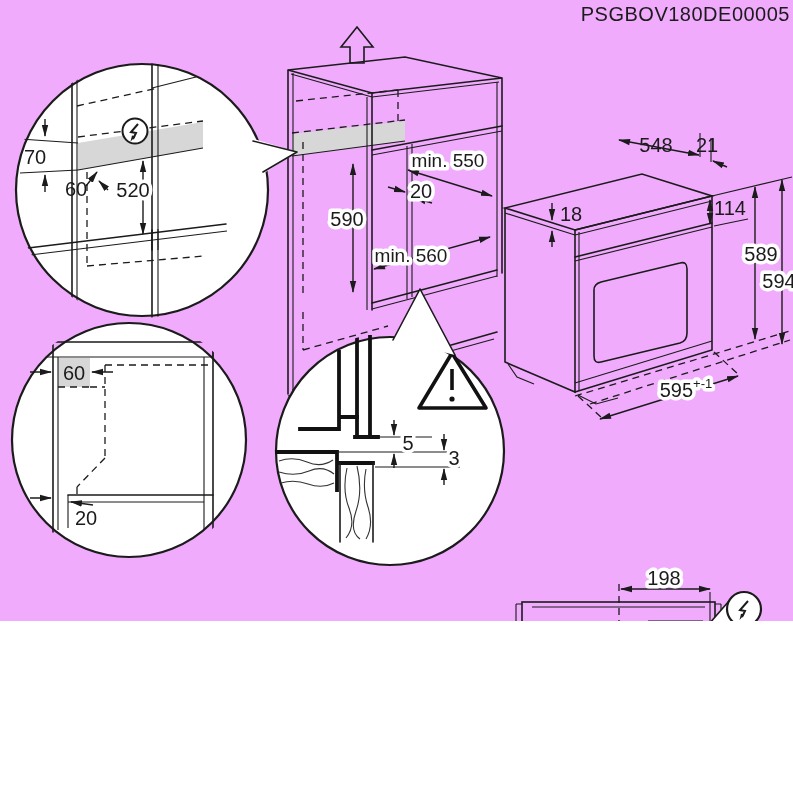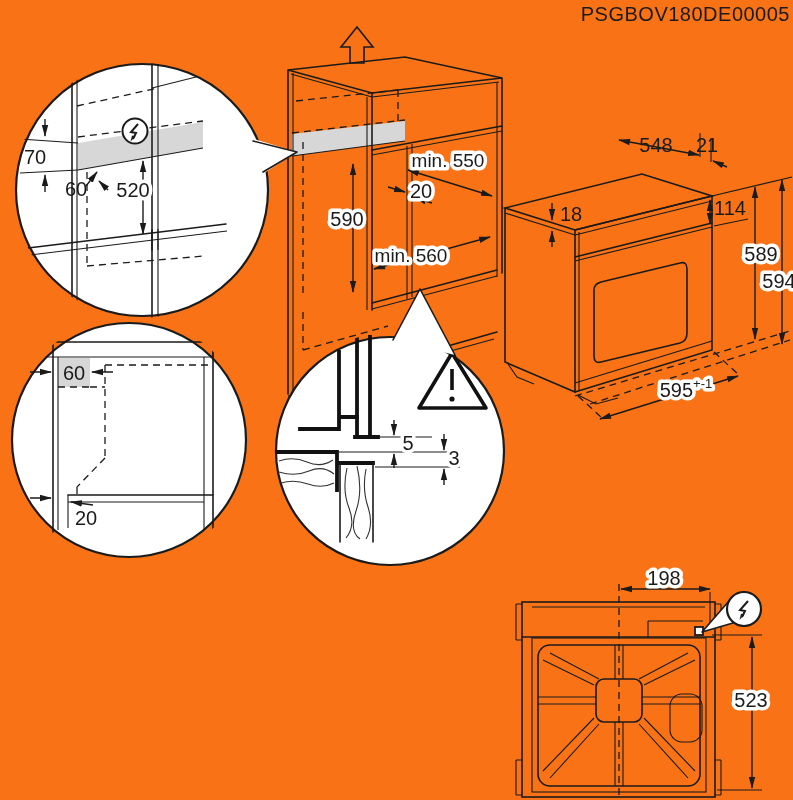--- a/index.html
+++ b/index.html
@@ -1,16 +1,16 @@
 <!DOCTYPE html>
 <html><head>
 <meta charset="utf-8">
 <style>
   html,body{margin:0;padding:0;background:#ffffff;}
-  .page{width:793px;height:800px;position:relative;background:#f97316;overflow:hidden;}
+  .page{width:793px;height:621px;position:relative;background:#f0abfc;overflow:hidden;}
   svg{display:block;}
   text{font-family:"Liberation Sans","DejaVu Sans",sans-serif;fill:#1b1b1b;}
   .dim{font-size:20px;}
   .dim-s{font-size:19px;}
   .halo{paint-order:stroke;stroke:#ffffff;stroke-width:7px;stroke-linejoin:round;}
   .title{font-size:20px;letter-spacing:0.5px;}
   .ln{stroke:#1b1b1b;stroke-width:1.6;fill:none;stroke-linecap:round;}
   .lnt{stroke:#1b1b1b;stroke-width:1.1;fill:none;}
   .lnk{stroke:#111;stroke-width:3.8;fill:none;stroke-linecap:square;}
   .dash{stroke:#1b1b1b;stroke-width:1.3;fill:none;stroke-dasharray:7 5;}

